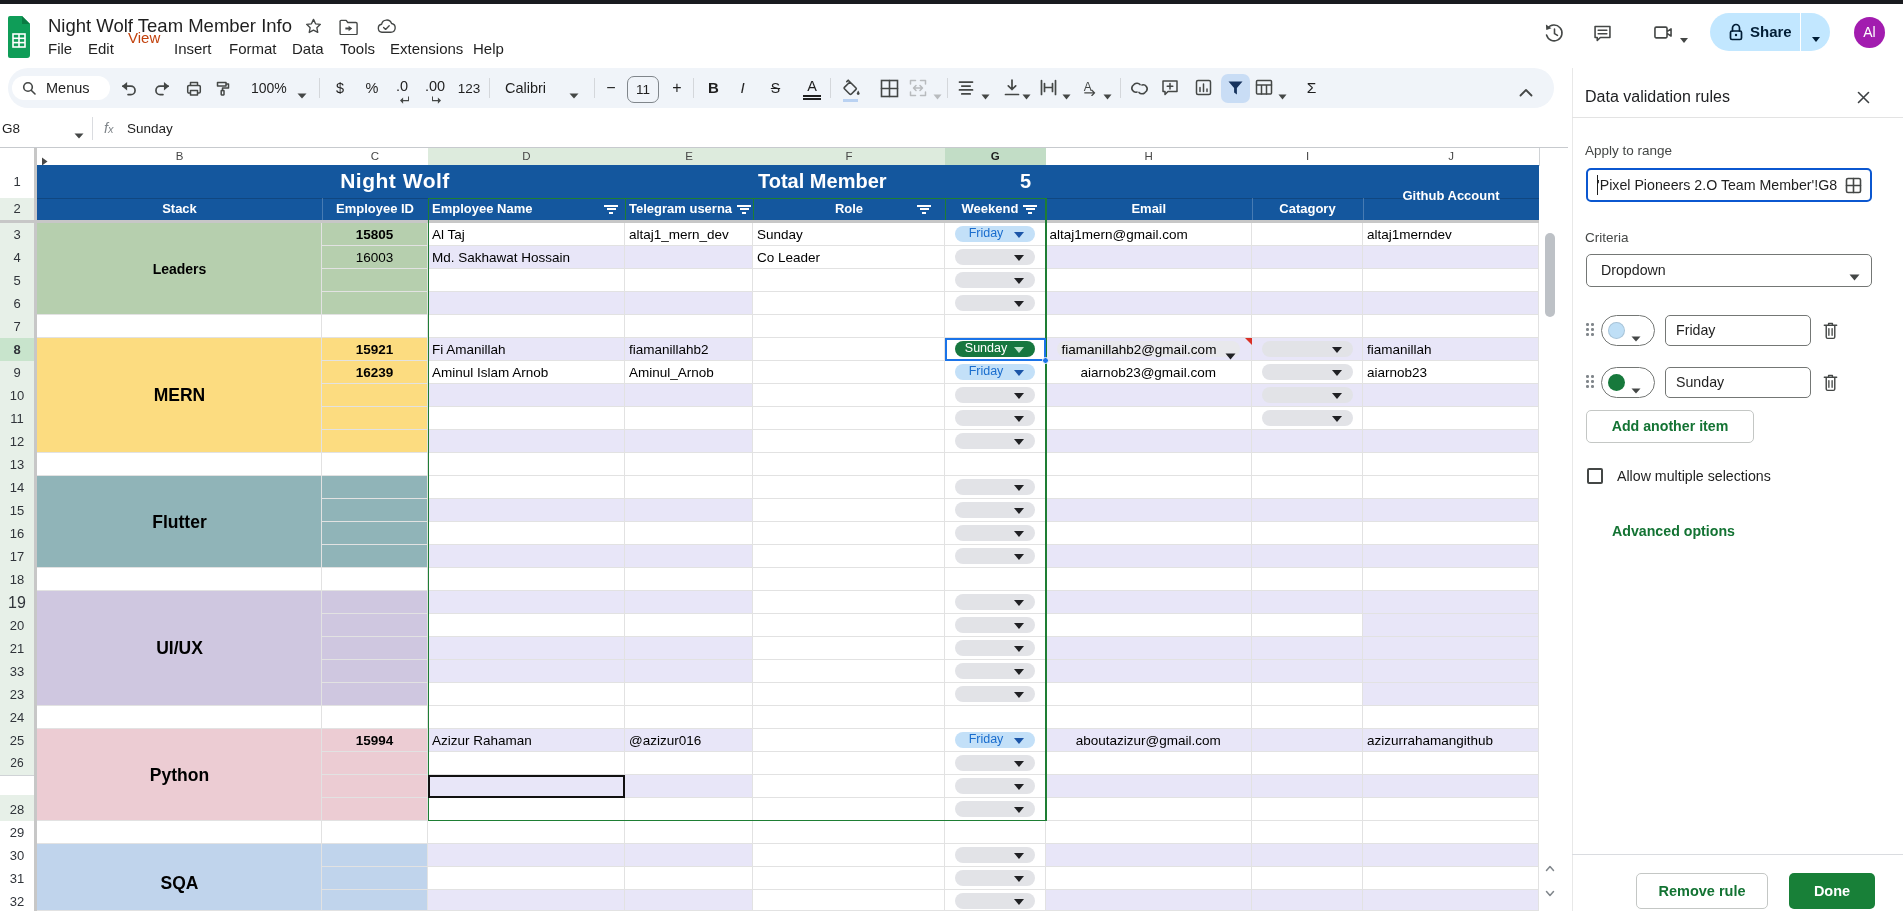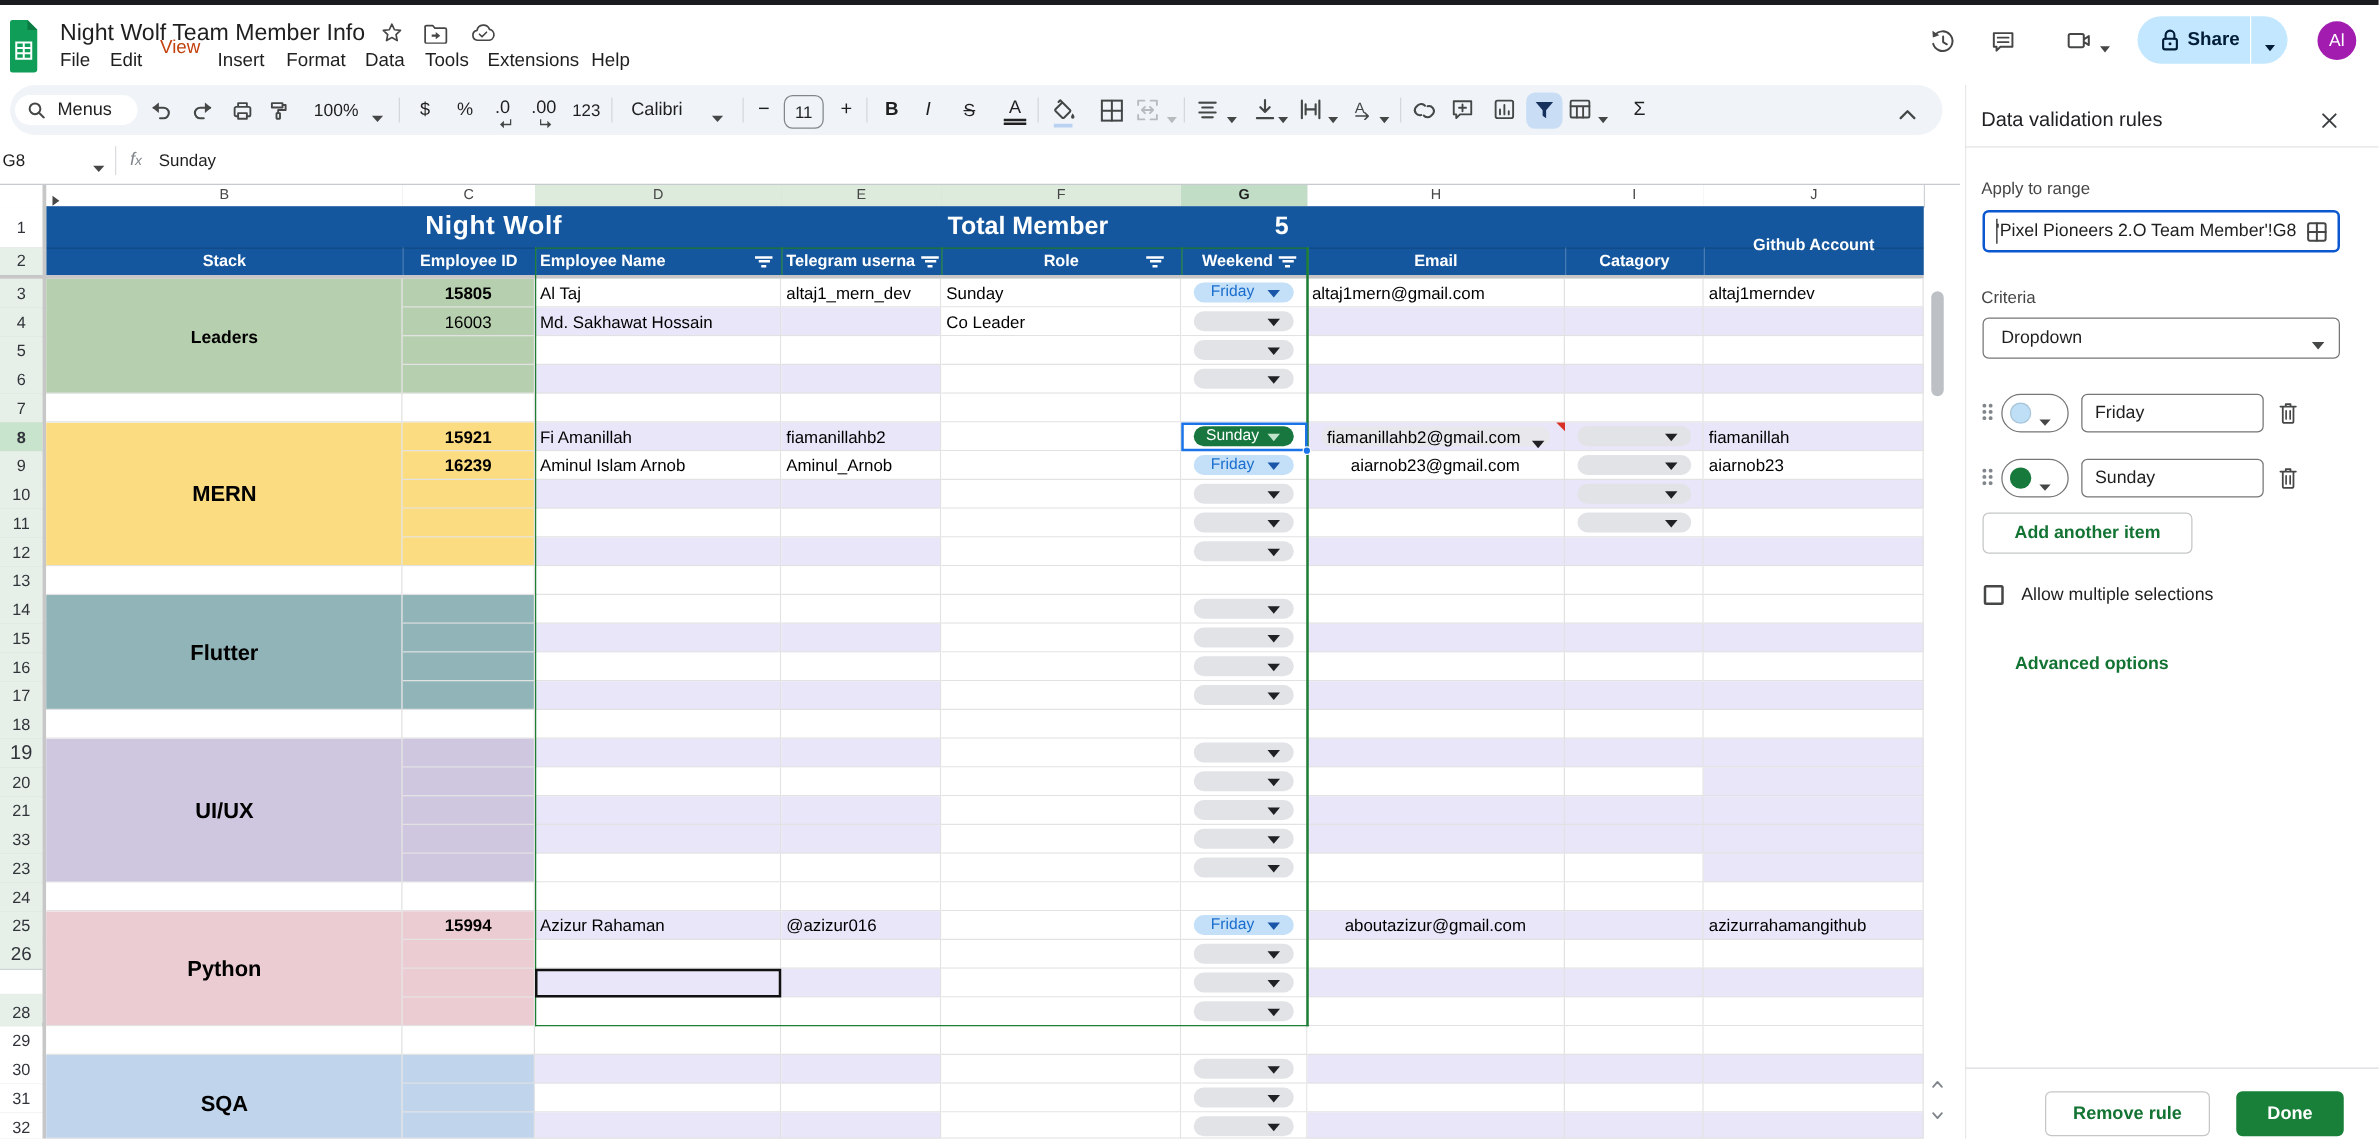--- a/index.html
+++ b/index.html
@@ -239,21 +239,21 @@
 <div style="position:absolute;left:0px;top:521.5px;width:34px;height:23px;background:#e7f0e8;border-bottom:1px solid #d0d3d6;font-size:13px;color:#30343a;font-weight:400;text-align:center;line-height:23px;">16</div>
 <div style="position:absolute;left:0px;top:544.5px;width:34px;height:23px;background:#e7f0e8;border-bottom:1px solid #d0d3d6;font-size:13px;color:#30343a;font-weight:400;text-align:center;line-height:23px;">17</div>
 <div style="position:absolute;left:0px;top:567.5px;width:34px;height:23px;background:#e7f0e8;border-bottom:1px solid #d0d3d6;font-size:13px;color:#30343a;font-weight:400;text-align:center;line-height:23px;">18</div>
 <div style="position:absolute;left:0px;top:590.5px;width:34px;height:23px;background:#e7f0e8;border-bottom:1px solid #d0d3d6;font-size:16px;color:#30343a;font-weight:400;text-align:center;line-height:23px;">19</div>
 <div style="position:absolute;left:0px;top:613.5px;width:34px;height:23px;background:#e7f0e8;border-bottom:1px solid #d0d3d6;font-size:13px;color:#30343a;font-weight:400;text-align:center;line-height:23px;">20</div>
 <div style="position:absolute;left:0px;top:636.5px;width:34px;height:23px;background:#e7f0e8;border-bottom:1px solid #d0d3d6;font-size:13px;color:#30343a;font-weight:400;text-align:center;line-height:23px;">21</div>
 <div style="position:absolute;left:0px;top:659.5px;width:34px;height:23px;background:#e7f0e8;border-bottom:1px solid #d0d3d6;font-size:13px;color:#30343a;font-weight:400;text-align:center;line-height:23px;">33</div>
 <div style="position:absolute;left:0px;top:682.5px;width:34px;height:23px;background:#e7f0e8;border-bottom:1px solid #d0d3d6;font-size:13px;color:#30343a;font-weight:400;text-align:center;line-height:23px;">23</div>
 <div style="position:absolute;left:0px;top:705.5px;width:34px;height:23px;background:#e7f0e8;border-bottom:1px solid #d0d3d6;font-size:13px;color:#30343a;font-weight:400;text-align:center;line-height:23px;">24</div>
 <div style="position:absolute;left:0px;top:728.5px;width:34px;height:23px;background:#e7f0e8;border-bottom:1px solid #d0d3d6;font-size:13px;color:#30343a;font-weight:400;text-align:center;line-height:23px;">25</div>
-<div style="position:absolute;left:0px;top:751.5px;width:34px;height:23px;background:#e7f0e8;border-bottom:1px solid #d0d3d6;font-size:15px;color:#30343a;font-weight:400;text-align:center;line-height:23px;">26</div>
+<div style="position:absolute;left:0px;top:751.5px;width:34px;height:23px;background:#e7f0e8;border-bottom:1px solid #d0d3d6;font-size:12px;color:#30343a;font-weight:400;text-align:center;line-height:23px;">26</div>
 <div style="position:absolute;left:0px;top:795px;width:34px;height:23px;background:#e7f0e8;border-bottom:3px solid #4d7c0f;font-size:13px;color:#30343a;font-weight:400;text-align:center;line-height:23px;">27</div>
 <div style="position:absolute;left:0px;top:797.5px;width:34px;height:23px;background:#e7f0e8;border-bottom:1px solid #d0d3d6;font-size:13px;color:#30343a;font-weight:400;text-align:center;line-height:23px;">28</div>
 <div style="position:absolute;left:0px;top:820.5px;width:34px;height:23px;background:#ffffff;border-bottom:1px solid #d0d3d6;font-size:13px;color:#30343a;font-weight:400;text-align:center;line-height:23px;">29</div>
 <div style="position:absolute;left:0px;top:843.5px;width:34px;height:23px;background:#ffffff;border-bottom:1px solid #d0d3d6;font-size:13px;color:#30343a;font-weight:400;text-align:center;line-height:23px;">30</div>
 <div style="position:absolute;left:0px;top:866.5px;width:34px;height:23px;background:#ffffff;border-bottom:1px solid #d0d3d6;font-size:13px;color:#30343a;font-weight:400;text-align:center;line-height:23px;">31</div>
 <div style="position:absolute;left:0px;top:889.5px;width:34px;height:21.5px;background:#ffffff;border-bottom:1px solid #d0d3d6;font-size:13px;color:#30343a;font-weight:400;text-align:center;line-height:23px;">32</div>
 <div style="position:absolute;left:37px;top:164.5px;width:1502px;height:55px;background:#14579e;"></div>
 <div style="position:absolute;left:37px;top:197.5px;width:1502px;height:1px;background:rgba(0,0,0,0.18);"></div>
 <div style="position:absolute;left:322px;top:198px;width:1px;height:21.5px;background:rgba(255,255,255,0.22);"></div>
 <div style="position:absolute;left:428px;top:198px;width:1px;height:21.5px;background:rgba(255,255,255,0.22);"></div>

